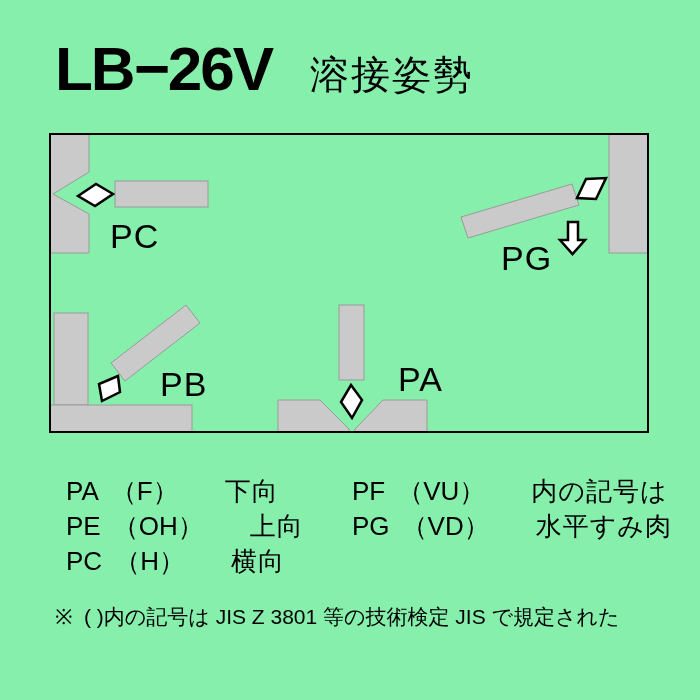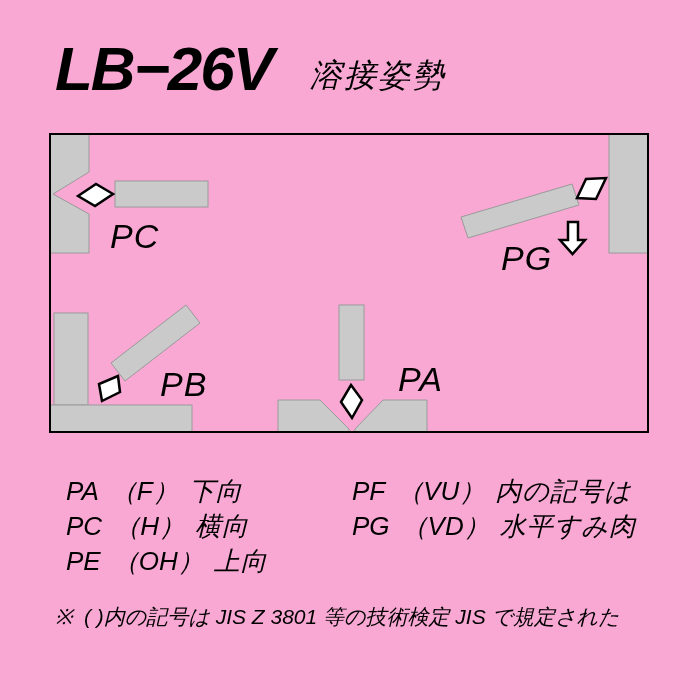--- a/index.html
+++ b/index.html
@@ -1,30 +1,30 @@
 <!DOCTYPE html>
 <html><head>
 <meta charset="utf-8">
 <style>
   html,body{margin:0;padding:0;}
   body{width:700px;height:700px;background:#ffffff;font-family:"Liberation Sans",sans-serif;color:#000;}
-  .canvas{position:relative;width:700px;height:700px;background:#f9a8d4;overflow:hidden;font-style:italic;}
+  .canvas{position:relative;width:700px;height:700px;background:#86efac;overflow:hidden;}
 
   .title{position:absolute;left:55px;top:38px;font-size:62px;font-weight:bold;letter-spacing:-2px;line-height:62px;white-space:nowrap;}
-  .subtitle{position:absolute;left:310px;top:56px;font-size:32px;font-weight:500;letter-spacing:2px;line-height:38px;white-space:nowrap;}
+  .subtitle{position:absolute;left:310px;top:56px;font-size:39px;font-weight:500;letter-spacing:2px;line-height:38px;white-space:nowrap;}
 
   .diagram{position:absolute;left:49px;top:133px;width:600px;height:300px;}
 
   .legend{position:absolute;left:0;top:474px;width:700px;font-size:26px;line-height:35px;}
   .legend-col{position:absolute;top:0;white-space:nowrap;}
   .legend-col.left{left:66px;}
   .legend-col.right{left:352px;}
   .legend-row{white-space:nowrap;}
   .legend-row .jis{margin:0 10px 0 12px;}
-  .legend-row .name{letter-spacing:1px;}
+  .legend-row .name{letter-spacing:1px;margin-left:36px;}
 
   .footnote{position:absolute;left:55px;top:603px;font-size:21px;line-height:27px;}
   .footnote .marker{position:absolute;left:0;top:0;}
   .footnote .fn-lines{margin-left:29px;white-space:nowrap;text-align:center;}
   .footnote .fn-line2{margin-left:11px;}
 
   svg text{font-family:"Liberation Sans",sans-serif;font-size:34px;letter-spacing:1px;fill:#000;}
 </style>
 </head>
 <body>
@@ -71,24 +71,24 @@
       <rect x="1" y="1" width="598" height="298" fill="none" stroke="#000000" stroke-width="2"></rect>
     </svg>
   </div>
 
   <div class="legend">
     <div class="legend-col left">
       <div class="legend-row">
         <span class="code">PA</span><span class="jis">（F）</span><span class="name">下向</span>
       </div>
       <div class="legend-row">
-        <span class="code">PC</span><span class="jis">（H）</span><span class="name">横向</span>
+        <span class="code">PE</span><span class="jis">（OH）</span><span class="name">上向</span>
       </div>
       <div class="legend-row">
-        <span class="code">PE</span><span class="jis">（OH）</span><span class="name">上向</span>
+        <span class="code">PC</span><span class="jis">（H）</span><span class="name">横向</span>
       </div>
     </div>
     <div class="legend-col right">
       <div class="legend-row">
         <span class="code">PF</span><span class="jis">（VU）</span><span class="name">内の記号は</span>
       </div>
       <div class="legend-row">
         <span class="code">PG</span><span class="jis">（VD）</span><span class="name">水平すみ肉</span>
       </div>
     </div>

